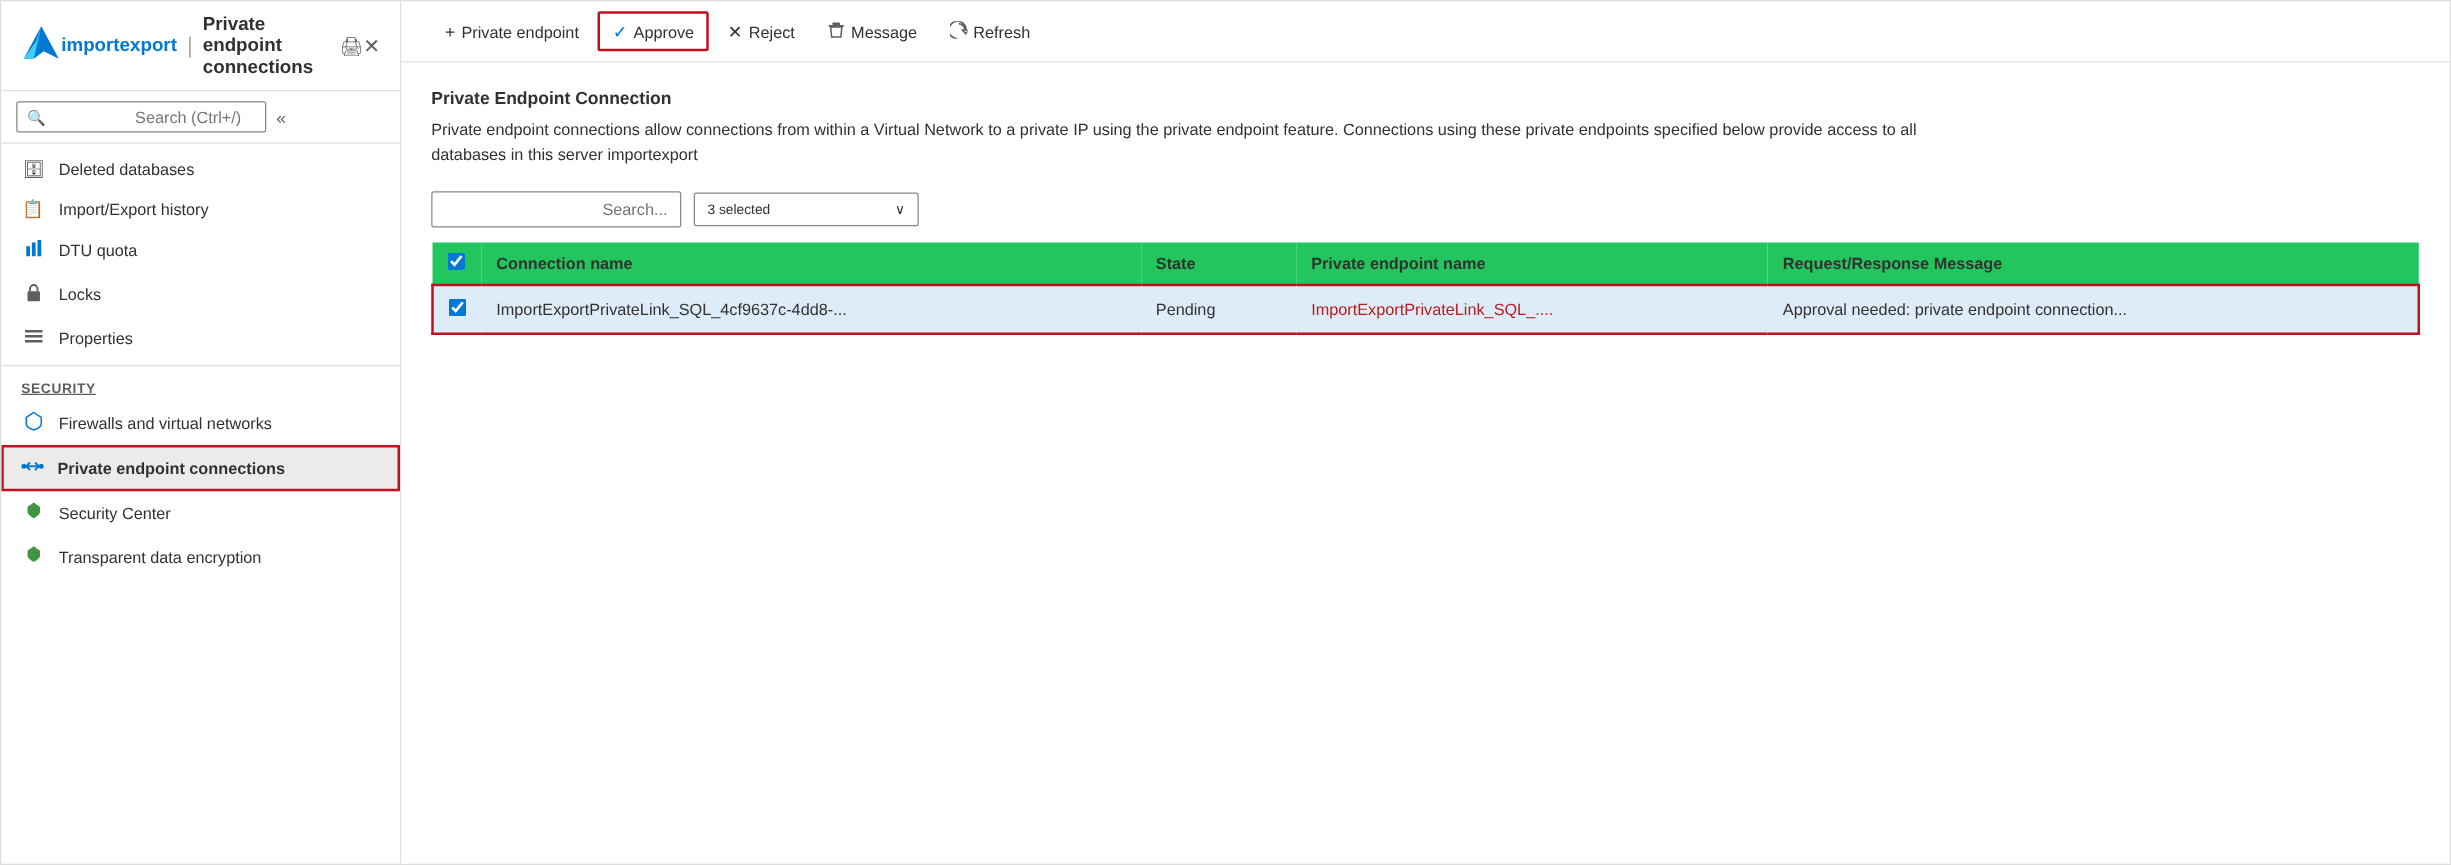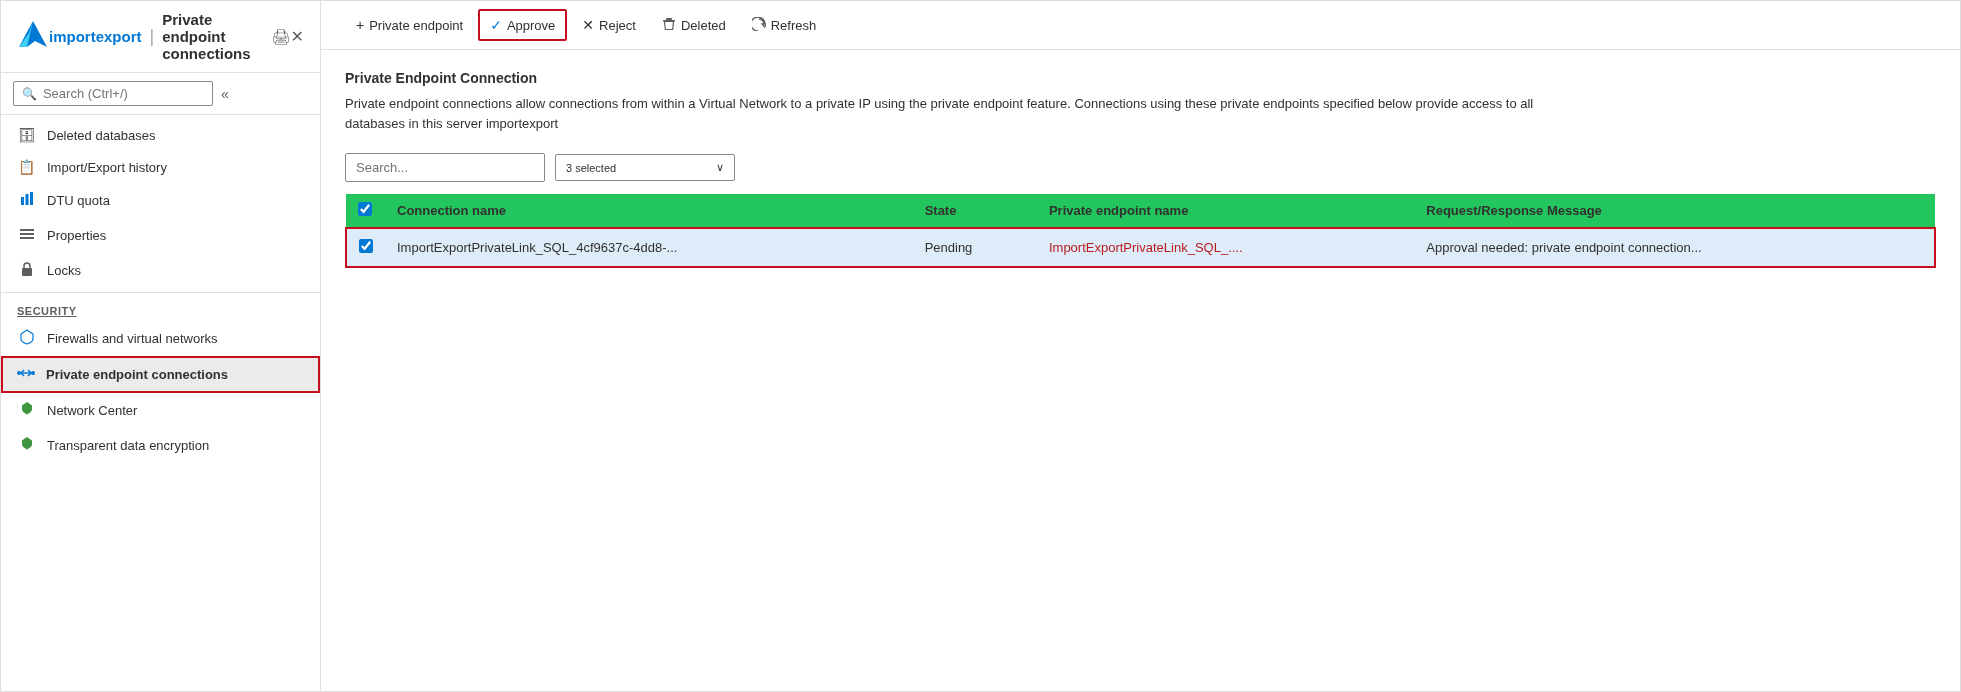--- a/index.html
+++ b/index.html
@@ -6,21 +6,21 @@
     body { font-family: 'Segoe UI', Arial, sans-serif; font-size: 13px; color: #323130; background: #fff; overflow: hidden; }
 
     .app-container { display: flex; width: 1961px; height: 692px; background: #fff; border: 1px solid #ddd; }
 
     
     .sidebar { width: 320px; min-width: 320px; border-right: 1px solid #e0e0e0; display: flex; flex-direction: column; overflow: hidden; }
 
     .top-header { display: flex; align-items: center; padding: 10px 16px; border-bottom: 1px solid #e0e0e0; }
 
     .search-box { display: flex; align-items: center; border: 1px solid #8a8886; border-radius: 2px; padding: 4px 8px; width: 200px; background: #fff; }
-    .search-box input { border: none; outline: none; font-size: 13px; width: 150px; }
+    .search-box input { border: none; outline: none; font-size: 13px; width: 150px; text-align: right; }
     .search-icon-sm { color: #605e5c; margin-right: 6px; font-size: 12px; }
 
     .sidebar-nav { flex: 1; overflow-y: auto; padding: 4px 0; }
     .nav-item { display: flex; align-items: center; padding: 8px 16px; cursor: pointer; color: #323130; font-size: 13px; }
     .nav-item.active { background: #edebe9; font-weight: 600; border-left: 3px solid #0078d4; }
     .nav-item.highlighted { border: 2px solid #c50f1f; }
     .nav-icon { width: 20px; margin-right: 10px; text-align: center; font-size: 14px; }
     .nav-section-label { padding: 12px 16px 4px; font-size: 11px; font-weight: 600; color: #605e5c; text-transform: uppercase; letter-spacing: 0.5px; border-top: 1px solid #e0e0e0; margin-top: 4px; text-decoration: underline; }
 
     
@@ -32,21 +32,21 @@
     .toolbar-btn.approve-btn { border: 2px solid #c50f1f; }
     .toolbar-btn-icon { font-size: 14px; }
 
     
     .content-area { flex: 1; padding: 20px 24px; overflow-y: auto; }
     .section-title { font-size: 14px; font-weight: 700; margin-bottom: 8px; }
     .description-text { font-size: 13px; color: #323130; line-height: 1.5; margin-bottom: 20px; max-width: 1200px; }
 
     
     .filter-bar { display: flex; align-items: center; gap: 10px; margin-bottom: 12px; }
-    .filter-search { border: 1px solid #8a8886; padding: 6px 10px; width: 200px; font-size: 13px; outline: none; border-radius: 2px; }
+    .filter-search { border: 1px solid #8a8886; padding: 6px 10px; width: 200px; font-size: 13px; outline: none; border-radius: 2px; text-align: right; }
     .filter-dropdown { display: flex; align-items: center; border: 1px solid #8a8886; padding: 6px 10px; width: 180px; border-radius: 2px; cursor: pointer; font-size: 11px; justify-content: space-between; }
 
     
     .data-table { width: 100%; border-collapse: collapse; }
     .data-table th { text-align: left; padding: 8px 12px; font-size: 13px; font-weight: 600; color: #323130; border-bottom: 1px solid #e0e0e0; background: #22c55e; }
     .data-table td { padding: 10px 12px; font-size: 13px; border-bottom: 1px solid #f3f2f1; }
     .data-table tr.selected-row { background: #deecf9; border: 2px solid #14532d; }
     .data-table tr.selected-row td { border-top: 2px solid #c50f1f; border-bottom: 2px solid #c50f1f; }
     .data-table tr.selected-row td:first-child { border-left: 2px solid #c50f1f; }
     .data-table tr.selected-row td:last-child { border-right: 2px solid #c50f1f; }
@@ -109,36 +109,36 @@
           <svg width="16" height="16" viewBox="0 0 16 16">
               <rect x="2" y="6" width="3" height="8" fill="#0078d4"></rect>
               <rect x="6.5" y="3" width="3" height="11" fill="#0078d4"></rect>
               <rect x="11" y="1" width="3" height="13" fill="#0078d4"></rect>
             </svg>
         </span>
         <span>DTU quota</span>
       </div>
       <div class="nav-item">
         <span class="nav-icon">
+          <svg width="14" height="16" viewBox="0 0 14 16">
+              <rect x="2" y="7" width="10" height="8" rx="1" fill="#605e5c"></rect>
+              <path d="M4 7V5a3 3 0 016 0v2" fill="none" stroke="#605e5c" stroke-width="1.5"></path>
+            </svg>
+        </span>
+        <span>Locks</span>
+      </div>
+      <div class="nav-item">
+        <span class="nav-icon">
           <svg width="16" height="16" viewBox="0 0 16 16">
               <rect x="1" y="3" width="14" height="2" fill="#605e5c"></rect>
               <rect x="1" y="7" width="14" height="2" fill="#605e5c"></rect>
               <rect x="1" y="11" width="14" height="2" fill="#605e5c"></rect>
             </svg>
         </span>
         <span>Properties</span>
-      </div>
-      <div class="nav-item">
-        <span class="nav-icon">
-          <svg width="14" height="16" viewBox="0 0 14 16">
-              <rect x="2" y="7" width="10" height="8" rx="1" fill="#605e5c"></rect>
-              <path d="M4 7V5a3 3 0 016 0v2" fill="none" stroke="#605e5c" stroke-width="1.5"></path>
-            </svg>
-        </span>
-        <span>Locks</span>
       </div>
 
       <div class="nav-section-label">Security</div>
 
 
       <div class="nav-item">
         <span class="nav-icon">
           <svg width="16" height="16" viewBox="0 0 16 16">
               <path d="M8 1l6 4v5c0 3-6 5-6 5S2 13 2 10V5z" fill="none" stroke="#0078d4" stroke-width="1.2"></path>
             </svg>
@@ -158,21 +158,21 @@
         </span>
         <span>Private endpoint connections</span>
       </div>
 
       <div class="nav-item">
         <span class="nav-icon">
           <svg width="16" height="16" viewBox="0 0 16 16">
               <path d="M8 1l5 3.5v4c0 2.5-5 5-5 5S3 11 3 8.5V4.5z" fill="#107c10" opacity="0.8"></path>
             </svg>
         </span>
-        <span>Network Center</span>
+        <span>Security Center</span>
       </div>
 
       <div class="nav-item">
         <span class="nav-icon">
           <svg width="16" height="16" viewBox="0 0 16 16">
               <path d="M8 1l5 3.5v4c0 2.5-5 5-5 5S3 11 3 8.5V4.5z" fill="#107c10" opacity="0.8"></path>
             </svg>
         </span>
         <span>Transparent data encryption</span>
       </div>
@@ -195,21 +195,21 @@
         <span>Reject</span>
       </button>
       <button class="toolbar-btn">
         <span class="toolbar-btn-icon">
           <svg width="14" height="14" viewBox="0 0 14 14">
               <rect x="1" y="3" width="12" height="1.5" fill="#605e5c"></rect>
               <rect x="4" y="1" width="6" height="2" rx="0.5" fill="#605e5c"></rect>
               <path d="M2.5 4.5l0.8 8h7.4l0.8-8z" fill="none" stroke="#605e5c" stroke-width="1.2"></path>
             </svg>
         </span>
-        <span>Deleted</span>
+        <span>Message</span>
       </button>
       <button class="toolbar-btn">
         <span class="toolbar-btn-icon">
           <svg width="14" height="14" viewBox="0 0 14 14">
               <path d="M7 2a5 5 0 015 5h-2l2.5 3 2.5-3h-2a7 7 0 10-7 7" fill="none" stroke="#605e5c" stroke-width="1.3"></path>
             </svg>
         </span>
         <span>Refresh</span>
       </button>
     </div>

